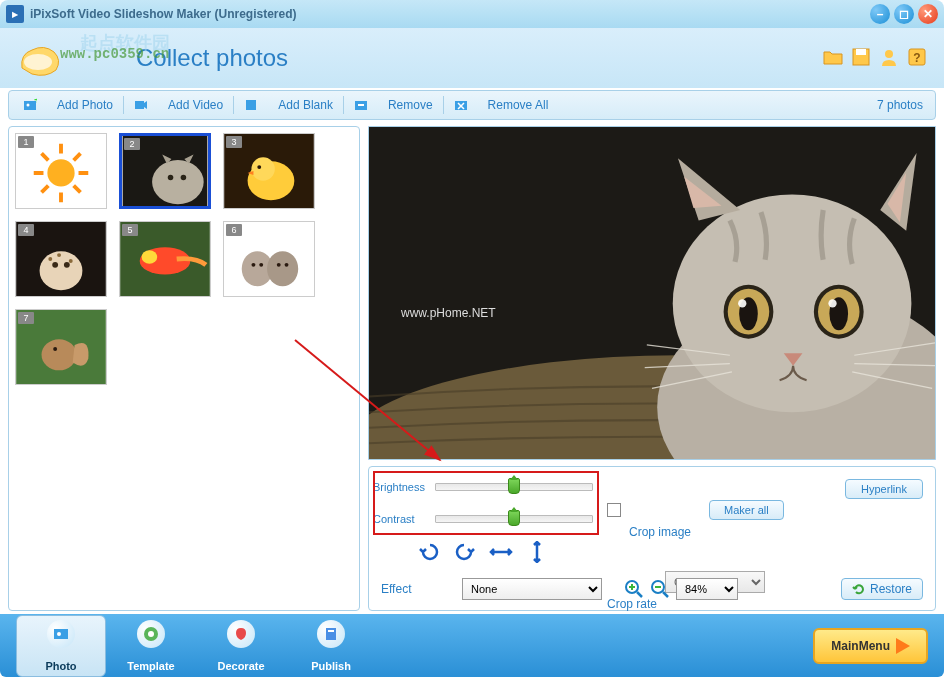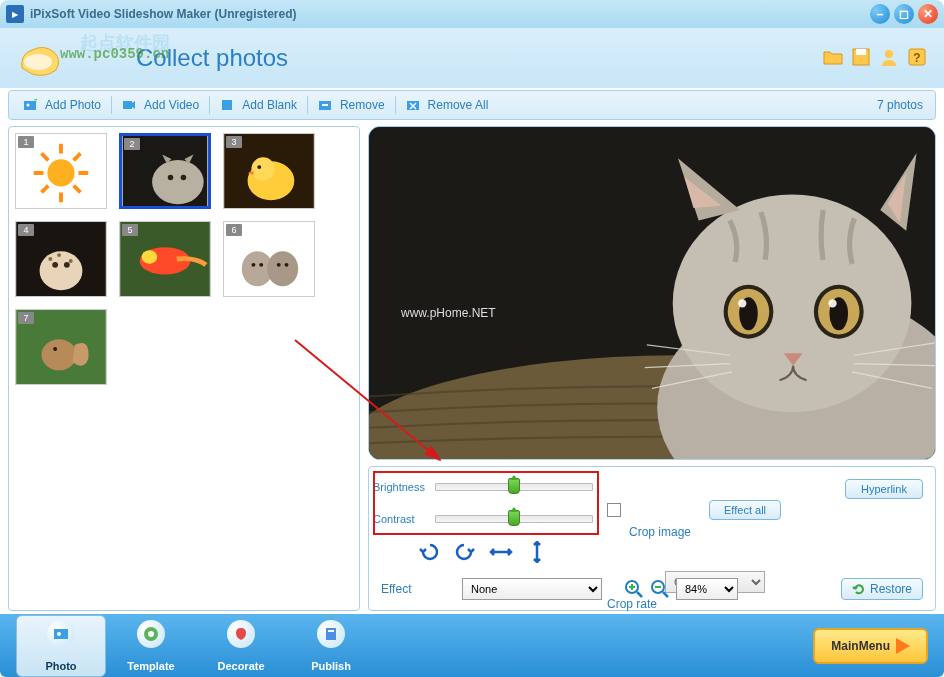--- a/index.html
+++ b/index.html
@@ -20,35 +20,35 @@
 .logo { width: 48px; height: 48px; position: relative; margin-right: 12px; }
 .logo-shape { position: absolute; width: 48px; height: 48px; }
 .overlay-text { position: absolute; left: 60px; top: 18px; color: #4a9a3a; font-size: 14px; font-weight: bold; opacity: 0.7; font-family: 'Courier New', monospace; text-align: right; }
 .overlay-text2 { position: absolute; left: 80px; top: 3px; color: #a8d8f0; font-size: 18px; font-weight: bold; opacity: 0.6; }
 .page-title { color: #2a7fc5; font-size: 24px; font-weight: normal; margin-left: 60px; }
 .header-icons { position: absolute; right: 16px; top: 18px; display: flex; gap: 6px; }
 .hdr-icon { width: 22px; height: 22px; cursor: pointer; }
 
 
 .toolbar { height: 30px; background: linear-gradient(#eaf5fc, #d6ecf8); border: 1px solid #a8d0e8; margin: 2px 8px 0; border-radius: 4px; display: flex; align-items: center; padding: 0 6px; }
-.tb-btn { display: flex; align-items: center; gap: 8px; padding: 3px 8px; color: #2a7fc5; cursor: pointer; border-radius: 3px; }
+.tb-btn { display: flex; align-items: center; gap: 20px; padding: 3px 8px; color: #2a7fc5; cursor: pointer; border-radius: 3px; }
 .tb-icon { width: 14px; height: 14px; }
 .tb-sep { width: 1px; height: 18px; background: #a8d0e8; margin: 0 2px; }
 .tb-right { margin-left: auto; color: #2a7fc5; padding-right: 6px; }
 
 
 .main { display: flex; margin: 6px 8px; gap: 8px; height: 485px; }
 .left-panel { width: 352px; background: #fff; border: 1px solid #a8d0e8; border-radius: 4px; padding: 6px; overflow: auto; position: relative; }
 .thumbs { display: flex; flex-wrap: wrap; gap: 12px; }
 .thumb { width: 92px; height: 76px; border: 1px solid #ccc; background: #fff; position: relative; cursor: pointer; }
 .thumb.selected { border: 3px solid #1a4fd6; }
 .thumb-num { position: absolute; top: 2px; left: 2px; background: #888; color: #fff; width: 16px; height: 12px; font-size: 9px; display: flex; align-items: center; justify-content: center; border-radius: 1px; z-index: 2; }
 
 .right-panel { flex: 1; display: flex; flex-direction: column; gap: 6px; }
-.preview { flex: 1; background: #1d4ed8; border: 1px solid #a8d0e8; border-radius: 12px; position: relative; overflow: hidden; }
+.preview { flex: 1; background: #1d4ed8; border: 1px solid #a8d0e8; border-radius: 1px; position: relative; overflow: hidden; }
 .preview-wm { position: absolute; left: 32px; top: 54%; color: #ddd; font-size: 12px; font-family: Arial; }
 
 .controls { height: 145px; background: #fff; border: 1px solid #a8d0e8; border-radius: 4px; padding: 10px 4px; position: relative; display: flex; gap: 14px; }
 .ctl-left { width: 220px; }
 .highlight-box { position: absolute; left: 4px; top: 4px; width: 226px; height: 64px; border: 2px solid #d61a1a; pointer-events: none; }
 .slider-row { display: flex; align-items: center; margin-bottom: 12px; height: 20px; }
 .slider-label { width: 62px; color: #2a7fc5; font-size: 11px; }
 .slider-track { flex: 1; height: 8px; background: linear-gradient(#e8e8e8, #f5f5f5); border: 1px solid #bbb; position: relative; border-radius: 1px; }
 .slider-thumb { position: absolute; top: -6px; width: 12px; height: 16px; background: linear-gradient(#7dd65a, #4aa82a); border: 1px solid #3a8a1a; border-radius: 2px 2px 4px 4px; cursor: pointer; }
 .slider-thumb::before { content: ''; position: absolute; top: -4px; left: 1px; width: 0; height: 0; border-left: 4px solid transparent; border-right: 4px solid transparent; border-bottom: 5px solid #4aa82a; }
@@ -320,21 +320,21 @@
           <svg class="xform-btn" viewBox="0 0 26 22">
               <path d="M13 2v18M10 4l3-3 3 3M10 18l3 3 3-3" stroke="#1a5fc5" stroke-width="2.5" fill="none"></path>
             </svg>
         </div>
       </div>
 
       <div class="ctl-mid">
         <div class="crop-row">
           <div class="checkbox"></div>
           <span class="crop-label">Crop image</span>
-          <button class="btn" style="margin-left:10px">Effect all</button>
+          <button class="btn" style="margin-left:10px">Maker all</button>
         </div>
         <div class="crop-rate-row">
           <span class="crop-label">Crop rate</span>
           <select class="crop-select">
             <option>Custom</option>
           </select>
         </div>
       </div>
 
       <div class="ctl-right">

